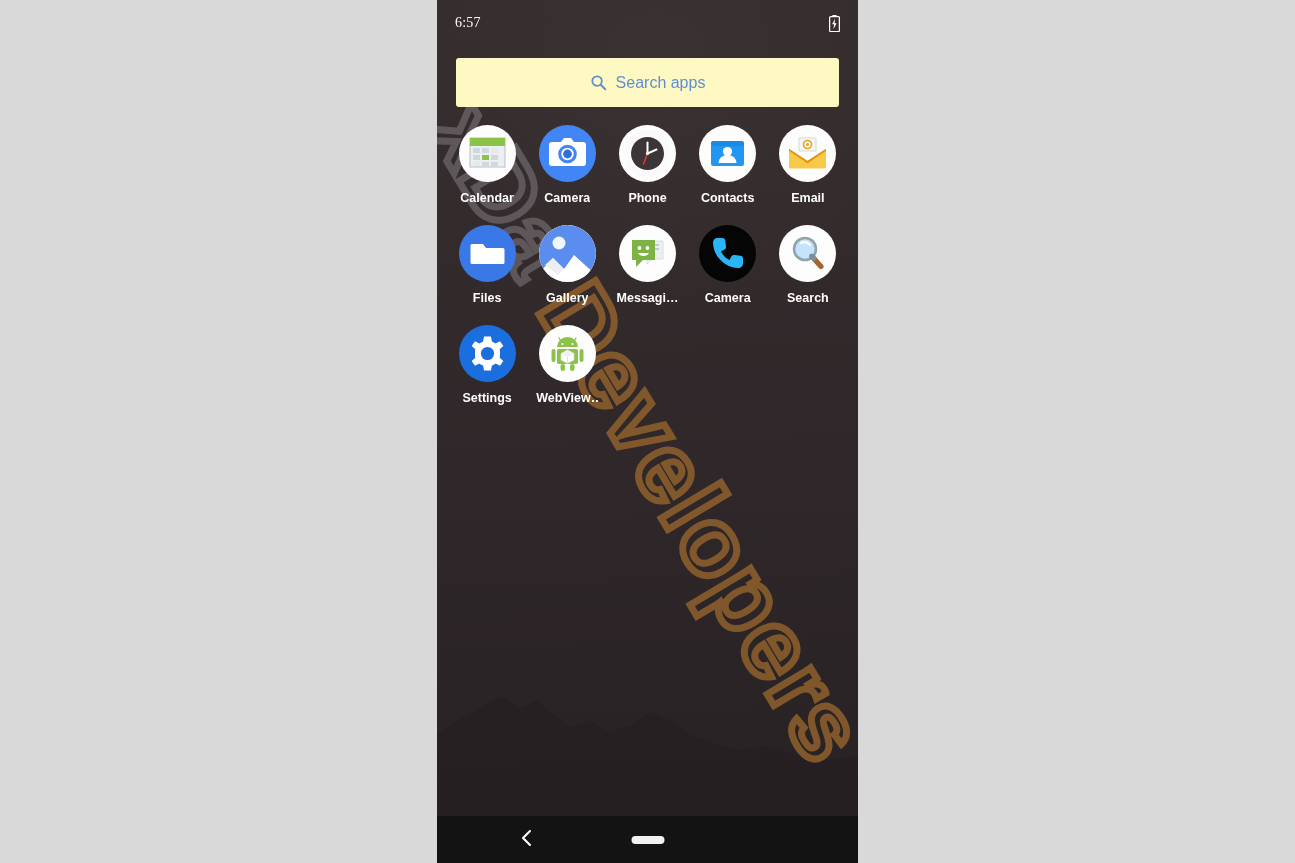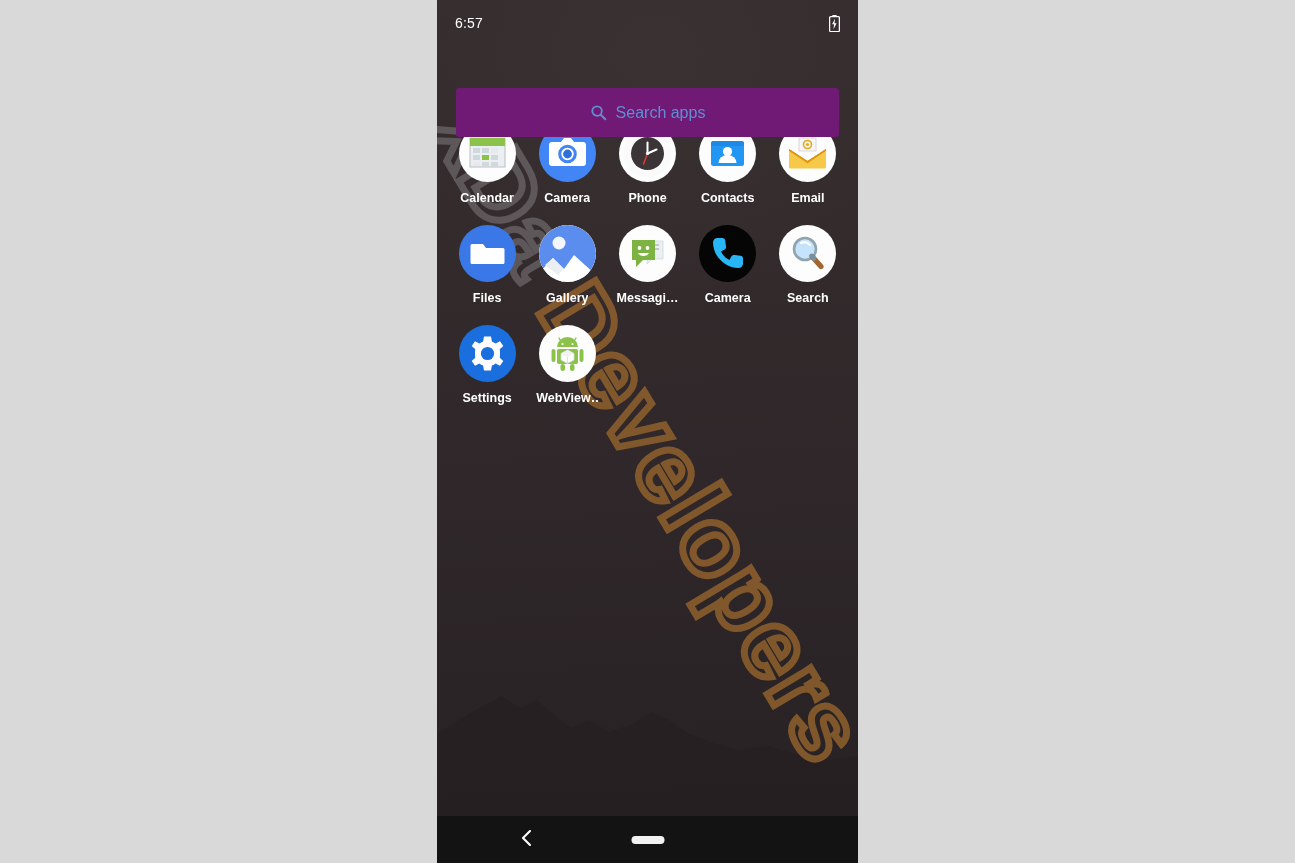--- a/index.html
+++ b/index.html
@@ -56,33 +56,32 @@
     paint-order: stroke fill;
   }
 
   
   #statusbar {
     position: absolute; left: 0; top: 0; width: 421px; height: 46px;
     display: flex; align-items: center; justify-content: space-between;
     padding: 0 18px 0 18px;
     z-index: 5;
   }
-  #clock-text { color: #ffffff; font-size: 14px; letter-spacing: .2px; }
+  #clock-text { color: #ffffff; font-size: 14px; letter-spacing: .2px; font-family: Liberation Serif, serif; }
   #status-right { display: flex; align-items: center; gap: 6px; }
 
   
   #searchbar {
     position: absolute; left: 19px; top: 58px;
     width: 383px; height: 49px;
-    background: #701a75;
+    background: #fef9c3;
     border-radius: 3px;
     display: flex; align-items: center; justify-content: center;
     gap: 9px;
     z-index: 4;
-    margin-top: 30px;
   }
   #search-text { color: #5f8ed4; font-size: 16px; }
 
   
   #appgrid {
     position: absolute; left: 0; top: 125px; width: 421px;
     z-index: 3;
     display: grid;
     grid-template-columns: repeat(5, 1fr);
     row-gap: 20px;

